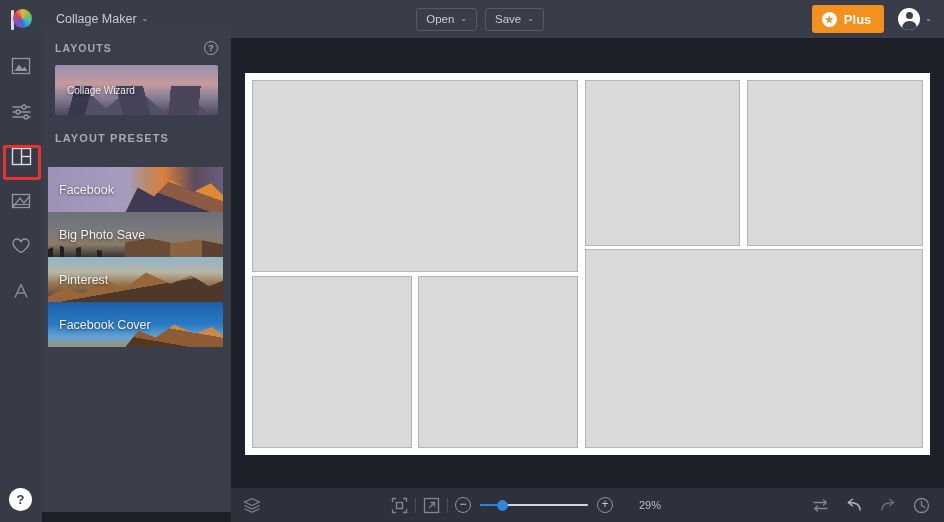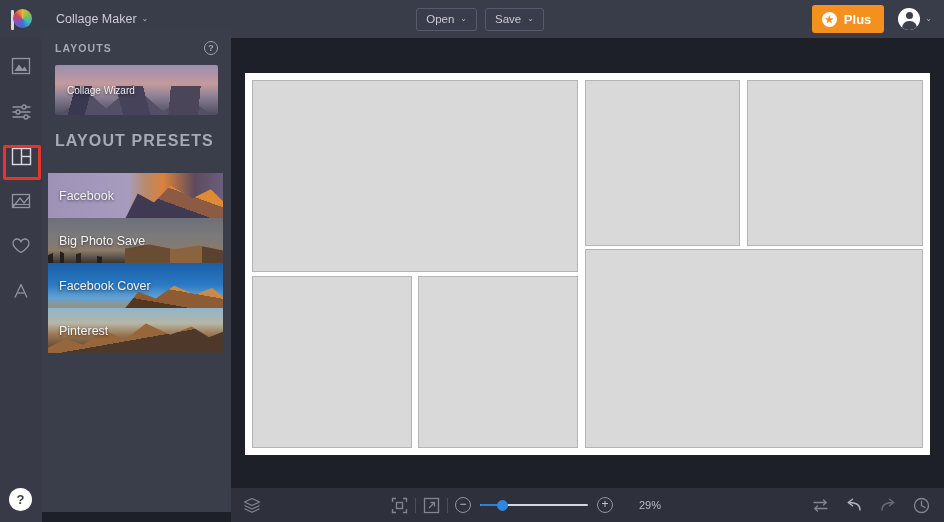--- a/index.html
+++ b/index.html
@@ -127,21 +127,21 @@
     position: absolute; bottom: 0; width: 0; height: 0;
     border-left: 26px solid transparent; border-right: 26px solid transparent;
     border-bottom: 24px solid #534f66;
   }
   .wizard-label {
     position: absolute; left: 12px; top: 50%; transform: translateY(-50%);
     color: #f0eef2; font-size: 10px; text-shadow: 0 1px 3px rgba(0,0,0,.55);
   }
 
   .section-head {
-    color: #a6aab6; font-size: 16px; letter-spacing: 1.1px; font-weight: bold;
+    color: #a6aab6; font-size: 11px; letter-spacing: 1.1px; font-weight: bold;
     padding: 17px 13px 9px 13px;
   }
 
   .create-btn {
     display: block; margin: 0 13px; width: 163px; height: 27px;
     background: #3ec14f; border: none; border-radius: 3px;
     color: #ffffff; font-size: 12.5px; cursor: pointer;
     font-family: "Liberation Sans", sans-serif;
   }
 
@@ -393,27 +393,27 @@
         <div class="plabel">Facebook</div>
       </div>
 
 
       <div class="preset-row">
         <div class="pbg bg-wrap"></div>
         <div class="plabel">Big Photo Save</div>
       </div>
 
       <div class="preset-row">
+        <div class="pbg bg-pin"></div>
+        <div class="plabel">Pinterest</div>
+      </div>
+
+      <div class="preset-row">
         <div class="pbg bg-fb"></div>
         <div class="plabel">Facebook Cover</div>
-      </div>
-
-      <div class="preset-row">
-        <div class="pbg bg-pin"></div>
-        <div class="plabel">Pinterest</div>
       </div>
 
     </div>
   </div>
 
   <div class="stage">
     <div class="canvas">
       <div class="collage" id="collage-cells">
           <div class="cell" style="left: 0px; top: 0px; width: 48.6%; height: 52.2%; background: rgb(217, 217, 217); border-color: rgb(180, 180, 180);"></div>
           <div class="cell" style="left: 49.6%; top: 0px; width: 23.2%; height: 45%; background: rgb(217, 217, 217); border-color: rgb(180, 180, 180);"></div>

